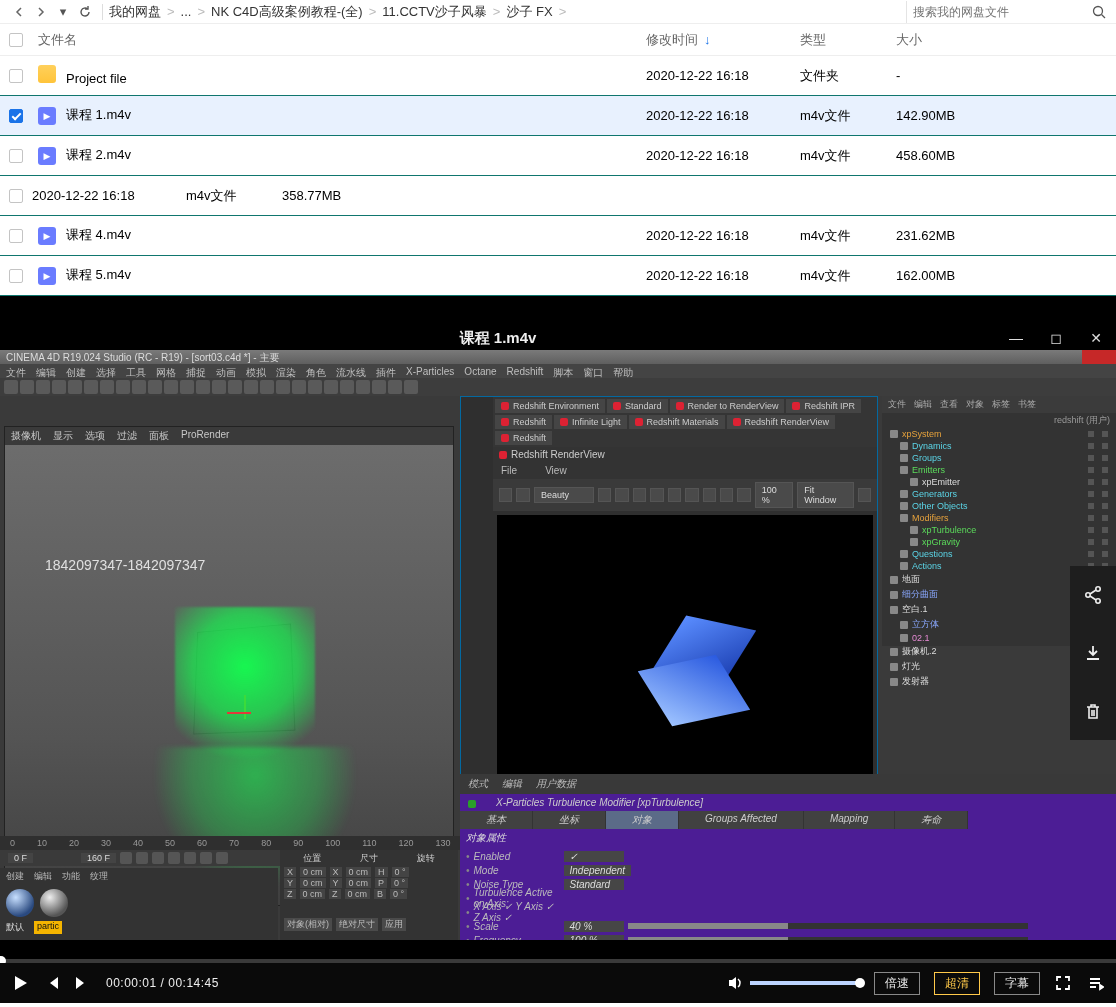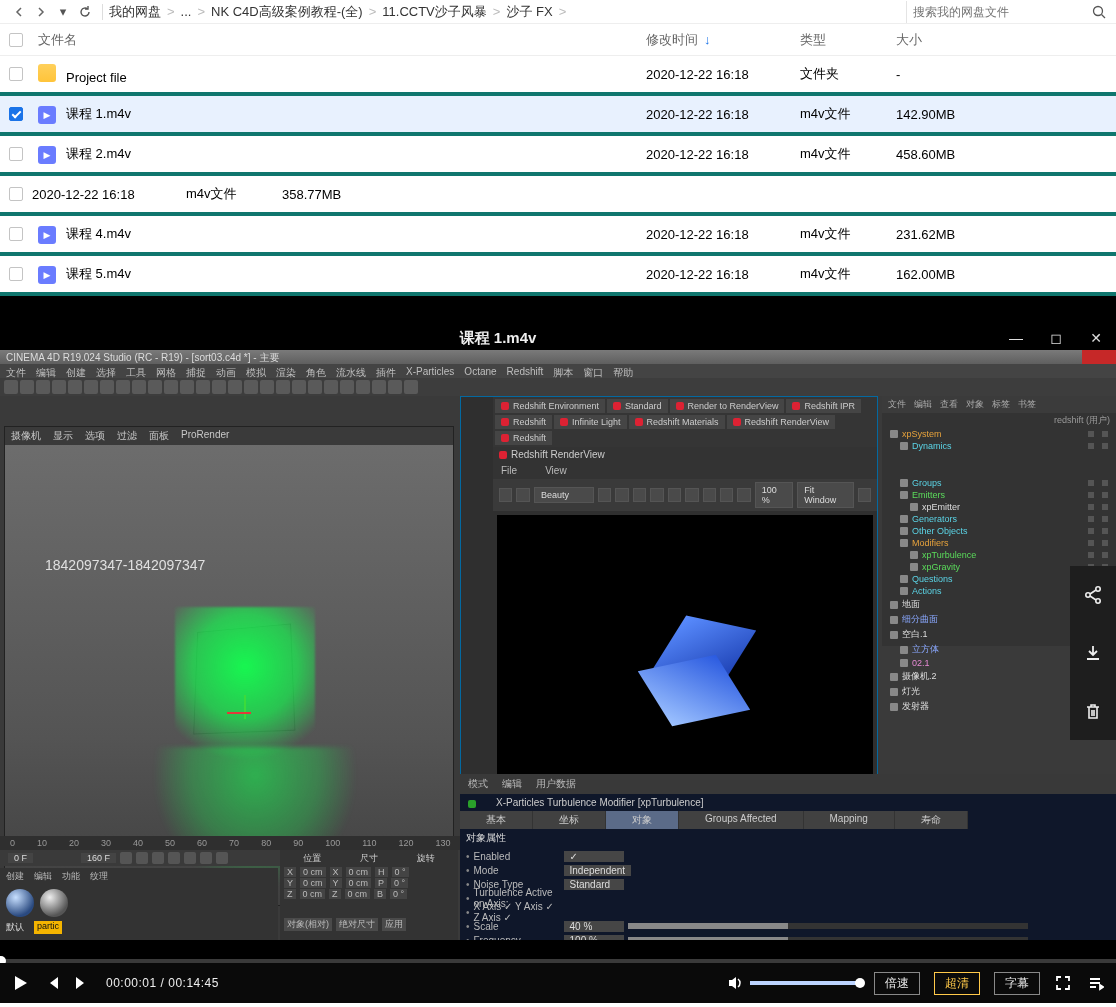--- a/index.html
+++ b/index.html
@@ -17,21 +17,21 @@
   .search-box .sicon { position: absolute; right: 10px; color: #666; }
 
   .headers { display: flex; align-items: center; height: 32px; border-bottom: 1px solid #eee; color: #666; }
   .col-chk { width: 32px; display: flex; justify-content: center; }
   .col-name { flex: 1; padding-left: 6px; }
   .col-date { width: 154px; }
   .col-type { width: 96px; }
   .col-size { width: 220px; }
   .headers .sortarr { color: #1a73e8; margin-left: 6px; }
 
-  .row { display: flex; align-items: center; height: 40px; border-bottom: 4px solid #0f766e; }
+  .row { display: flex; align-items: center; height: 40px; border-bottom: 1px solid #0f766e; }
   .row.sel { background: #e8f1fe; }
   .row .icon { width: 18px; height: 18px; border-radius: 3px; margin-right: 10px; display: inline-flex; align-items: center; justify-content: center; }
   .ficon-folder { background: linear-gradient(#ffd05b,#ffc43a); }
   .ficon-video { background: #6a7cff; color: #fff; font-size: 9px; }
   .chk { width: 14px; height: 14px; border: 1px solid #c4c4c4; border-radius: 2px; display: inline-block; }
   .chk.on { background: #1a73e8; border-color: #1a73e8; position: relative; }
   .chk.on::after { content: ""; position: absolute; left: 4px; top: 1px; width: 3px; height: 7px; border: solid #fff; border-width: 0 2px 2px 0; transform: rotate(45deg); }
 
   
   .video { width: 1116px; height: 707px; background: #000; position: relative; }
@@ -77,21 +77,21 @@
   .logo3d .p2{ position:absolute; left:8px; top:48px; width:78px; height:55px; background:linear-gradient(45deg,#9ec3ff,#2a5ae0); transform:skew(32deg,-12deg); }
 
   .tree-panel { position:absolute; right:0; top:46px; width:234px; height:250px; background:#333; color:#bbb; font-size:9px; }
   .tree-tabs { display:flex; gap:8px; padding:2px 6px; background:#3b3b3b; color:#aaa; }
   .tree-row { display:flex; align-items:center; padding:1px 0 1px 8px; gap:4px; }
   .tree-row .dots { margin-left:auto; display:flex; gap:8px; padding-right:8px; }
   .tree-row .dots i { width:6px; height:6px; background:#555; display:inline-block; }
   .tr-ic { width:8px;height:8px;display:inline-block;background:#888;border-radius:1px; }
   .c-green{color:#5bdb5b}.c-or{color:#e6a23c}.c-cy{color:#5bd4e6}.c-pk{color:#e68ad4}.c-bl{color:#8aa8ff}.c-wh{color:#ddd}
 
-  .attr-panel { position:absolute; left:460px; bottom:0; right:0; height:166px; background:#0f172a; color:#bbb; font-size:10px; }
+  .attr-panel { position:absolute; left:460px; bottom:0; right:0; height:166px; background:#4c1d95; color:#bbb; font-size:10px;font-style:italic; }
   .attr-tabs { display:flex; gap:14px; padding:3px 8px; background:#393939; }
   .attr-title { padding:3px 8px; color:#ccc; display:flex; align-items:flex-end; gap:20px; }
   .attr-title .dot{width:8px;height:8px;background:#2aa02a;border-radius:2px;}
   .attr-subtabs { display:flex; }
   .attr-subtabs div { flex:0 0 auto; padding:2px 26px; background:#414141; color:#ccc; font-size:10px; border-right:1px solid #333; }
   .attr-subtabs .act { background:#5b6b88; }
   .attr-body { padding:2px 6px; }
   .attr-row { display:flex; align-items:center; height:14px; gap:4px; }
   .attr-row .lbl { width:86px; color:#bbb; }
   .attr-row .val { background:#464646; padding:0 6px; min-width:60px; color:#ddd; }
@@ -396,21 +396,21 @@
             </span>
           </div>
           <div class="tree-row" style="padding-left: 18px;">
             <span class="tr-ic"></span>
             <span class="c-cy">Dynamics</span>
             <span class="dots">
               <i></i>
               <i></i>
             </span>
           </div>
-          <div class="tree-row" style="padding-left: 18px; margin-top: 25px;">
+          <div class="tree-row" style="padding-left: 18px;">
             <span class="tr-ic"></span>
             <span class="c-cy">Groups</span>
             <span class="dots">
               <i></i>
               <i></i>
             </span>
           </div>
           <div class="tree-row" style="padding-left: 18px;">
             <span class="tr-ic"></span>
             <span class="c-green">Emitters</span>

